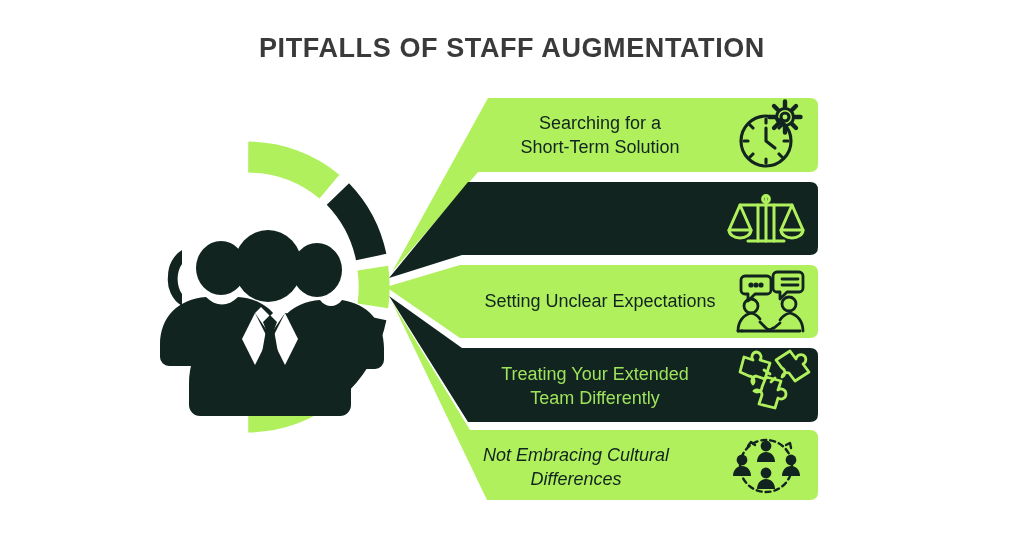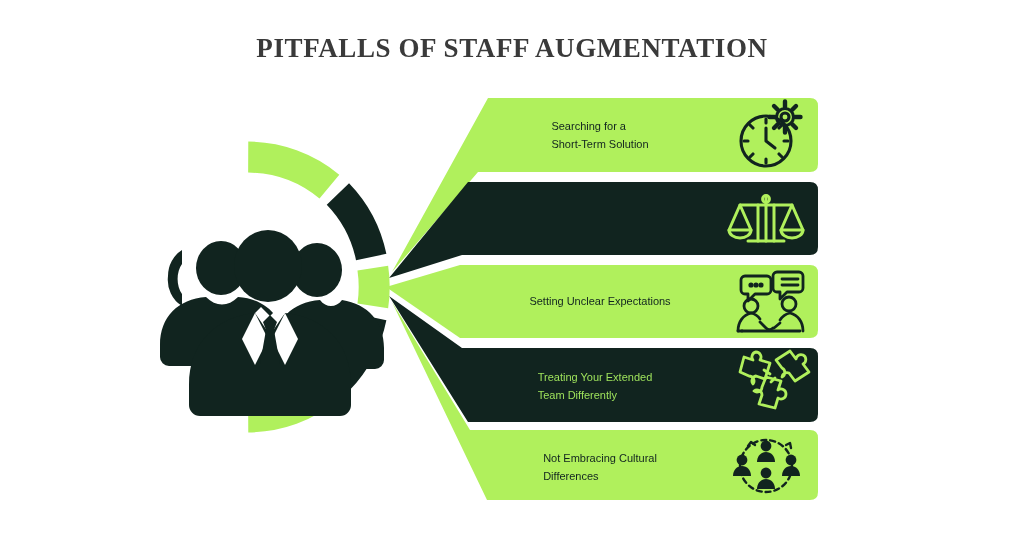--- a/index.html
+++ b/index.html
@@ -14,28 +14,29 @@
   #board{position:absolute;left:0;top:0;width:1024px;height:536px;}
 
   .title{
     position:absolute;
     left:0;top:33px;width:1024px;
     text-align:center;
     font-size:27px;
     font-weight:bold;
     letter-spacing:0.6px;
     color:#3a3a3a;
-    font-family:Liberation Serif, serif;
+    font-family:Liberation Sans, sans-serif;
     white-space:nowrap;
   }
 
   .row-label{
     position:absolute;
-    font-size:11px;
-    line-height:18px;
+    font-size:18px;
+    line-height:24px;
+    text-align:center;
     font-family:"Liberation Sans", sans-serif;
     white-space:pre-line;
     display:flex;
     align-items:center;
     justify-content:center;
   }
   .lbl-dark{color:#11241f;}
   .lbl-green{color:#9fe35c;}
 </style>
 </head>
@@ -255,16 +256,16 @@
 
   <div class="row-label lbl-dark" style="left: 490px; top: 105px; width: 220px; height: 60px; color: rgb(17, 36, 31);">Searching for a
 Short-Term Solution</div>
 
 
   <div class="row-label lbl-dark" style="left: 470px; top: 272px; width: 260px; height: 58px; color: rgb(17, 36, 31);">Setting Unclear Expectations</div>
 
   <div class="row-label lbl-green" style="left: 480px; top: 356px; width: 230px; height: 60px; color: rgb(159, 227, 92);">Treating Your Extended
 Team Differently</div>
 
-  <div class="row-label lbl-dark" style="left: 490px; top: 438px; width: 220px; height: 58px; color: rgb(17, 36, 31);">Not Embracing Cultural
+  <div class="row-label lbl-dark" style="left: 466px; top: 438px; width: 220px; height: 58px; color: rgb(17, 36, 31); font-style: italic;">Not Embracing Cultural
 Differences</div>
 
 </div>
 
 </body></html>

